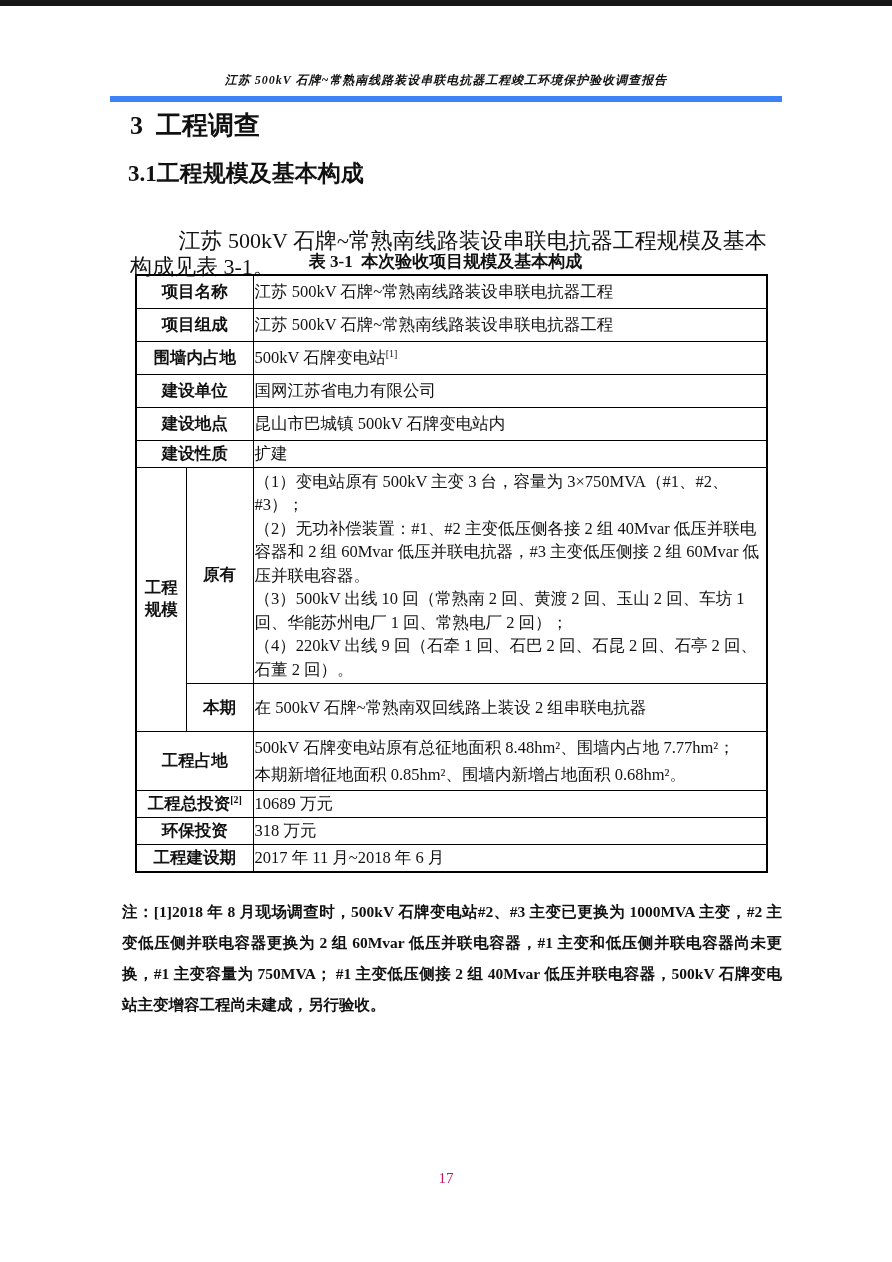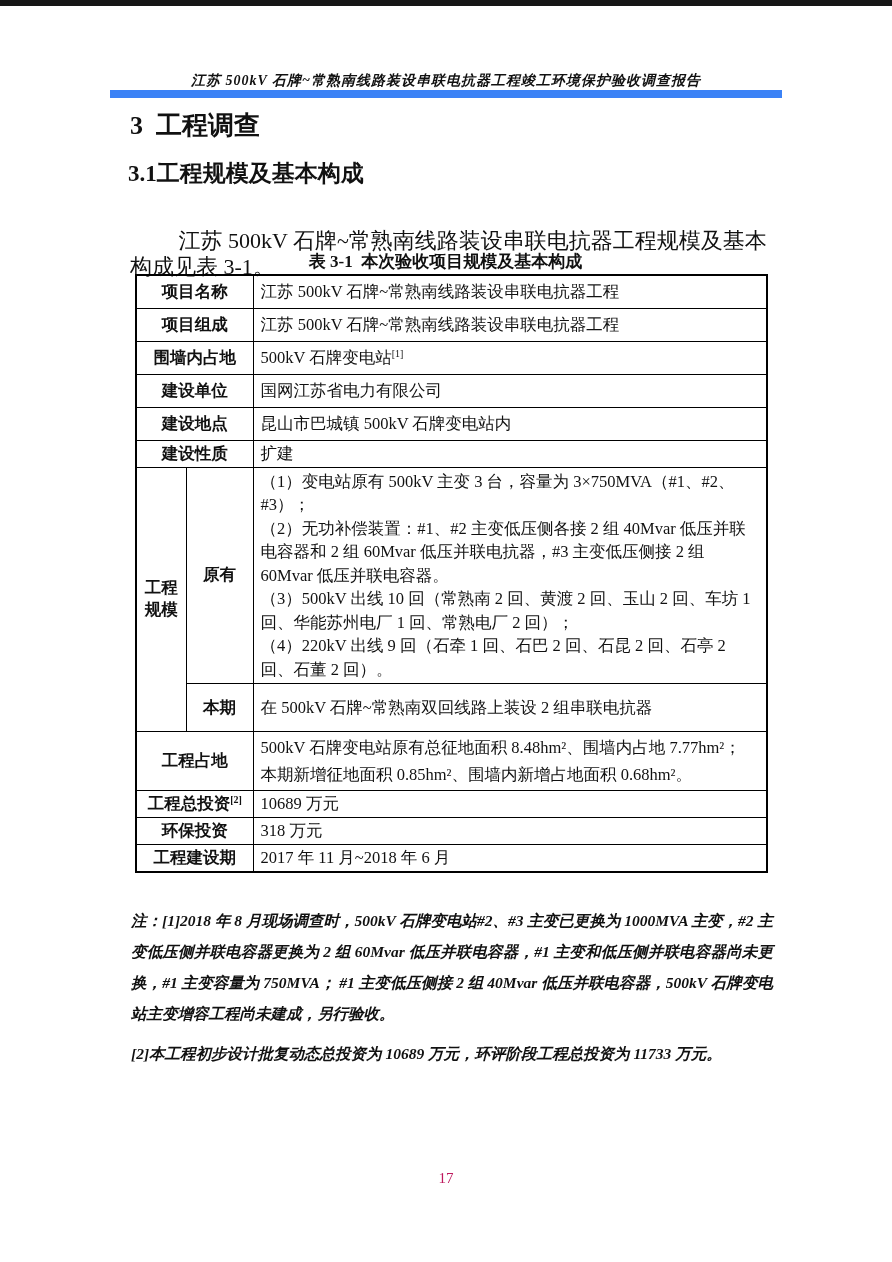--- a/index.html
+++ b/index.html
@@ -13,23 +13,24 @@
     overflow: hidden;
   }
   .topbar {
     position: absolute; top: 0; left: 0;
     width: 892px; height: 6px;
     background: #161616;
   }
   .running-header {
     position: absolute; top: 72px; left: 110px; right: 110px;
     text-align: center;
-    font-size: 14px; font-weight: bold; font-style: italic;
+    font-size: 12px; font-weight: bold; font-style: italic;
     letter-spacing: 1px;
-    border-bottom: 8px solid #3b82f6;
+    padding-bottom: 7px;
+    border-bottom: 6px solid #3b82f6;
     white-space: pre-wrap;
   }
   .chapter-title {
     position: absolute; top: 108px; left: 130px;
     font-size: 26px; font-weight: bold;
     white-space: pre-wrap;
   }
   .section-title {
     position: absolute; top: 158px; left: 128px;
     font-size: 23px; font-weight: bold;
@@ -47,21 +48,21 @@
   }
   table.project-table {
     position: absolute; top: 274px; left: 135px;
     width: 633px;
     border-collapse: collapse;
     border: 2px solid #000;
   }
   table.project-table td {
     border: 1px solid #000;
     font-size: 16.5px;
-    padding: 2px 7px;
+    padding: 2px 1px;
     vertical-align: middle;
   }
   td.lbl { font-weight: bold; text-align: center; }
   td.val { }
   td.val.left { text-align: left; }
   td.itemized { line-height: 23.5px; padding: 4px 7px; }
   .h-std  { height: 33px; }
   .h-short{ height: 20px; }
   .h-exist{ height: 183px; }
   .h-cur  { height: 48px; }
@@ -72,21 +73,21 @@
     font-size: 10px;
     vertical-align: super;
     line-height: 0;
   }
   .notes {
     position: absolute; top: 896px; left: 122px; width: 660px;
     font-size: 15.5px; font-weight: bold;
     line-height: 31px;
     text-align: justify;
   }
-  .notes p { margin: 9px; font-style: italic; }
+  .notes p { margin: 0; }
   .page-number {
     position: absolute; top: 1170px; left: 0; width: 892px;
     text-align: center;
     font-size: 15px; color: #be185d;
   }
 </style>
 </head>
 <body>
 
 <div class="topbar"></div>
@@ -163,16 +164,15 @@
     </tr>
     <tr>
       <td class="lbl h-inv" colspan="2">工程建设期</td>
       <td class="val">2017 年 11 月~2018 年 6 月</td>
     </tr>
   </tbody>
 </table>
 
 <div class="notes">
   <p>注：[1]2018 年 8 月现场调查时，500kV 石牌变电站#2、#3 主变已更换为 1000MVA 主变，#2 主变低压侧并联电容器更换为 2 组 60Mvar 低压并联电容器，#1 主变和低压侧并联电容器尚未更换，#1 主变容量为 750MVA；  #1 主变低压侧接 2 组 40Mvar 低压并联电容器，500kV 石牌变电站主变增容工程尚未建成，另行验收。</p>
-  <p>[2]本工程初步设计批复动态总投资为 10689 万元，环评阶段工程总投资为 11733 万元。</p>
 </div>
 
 <div class="page-number">17</div>
 
 </body></html>

